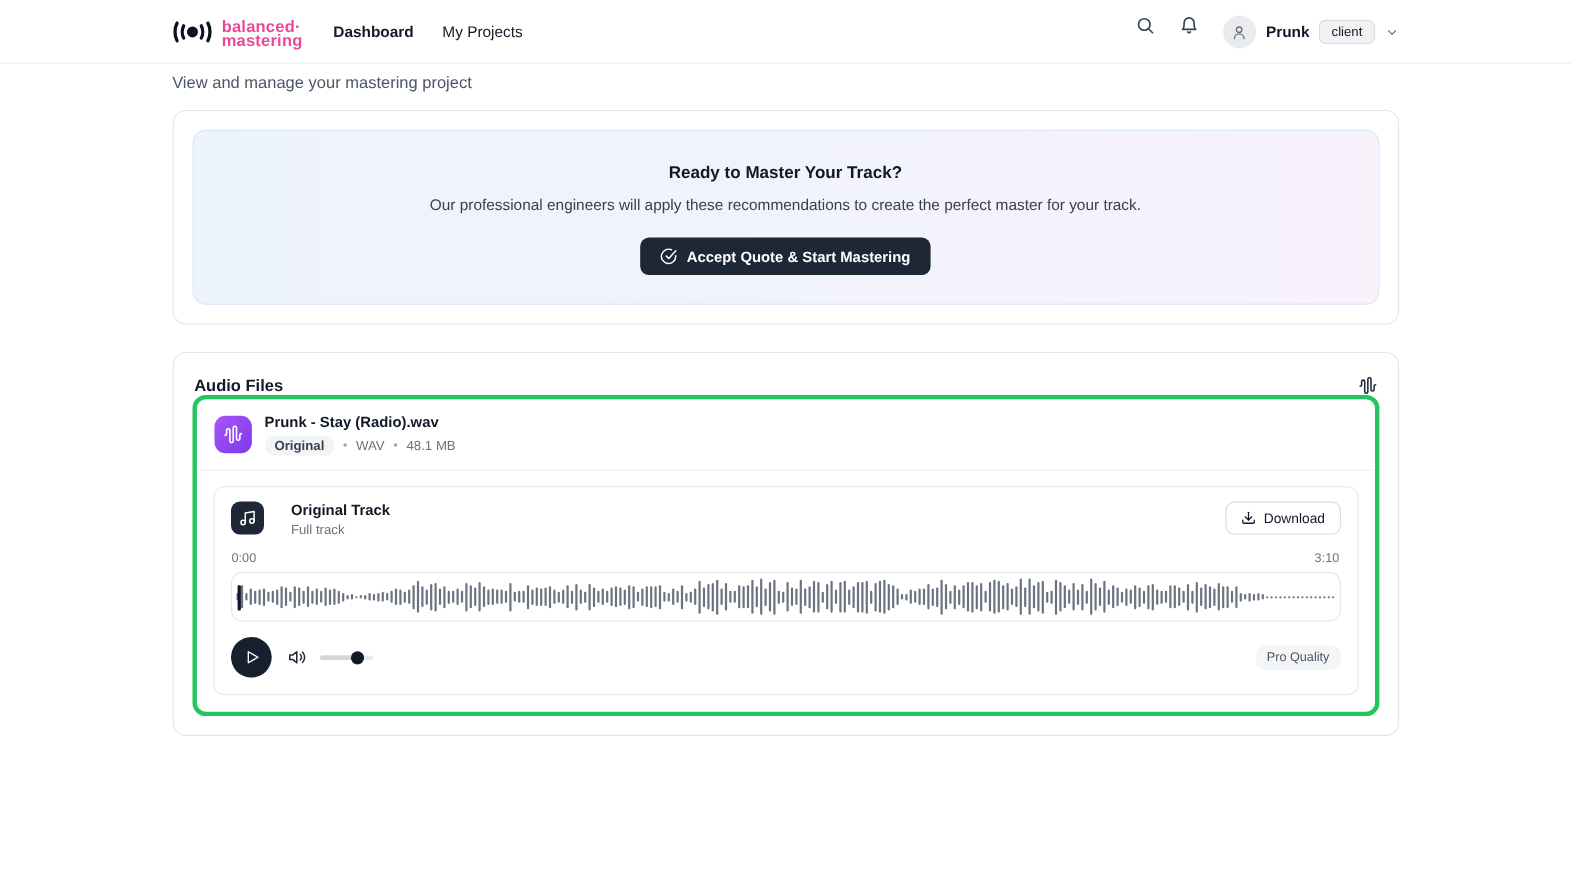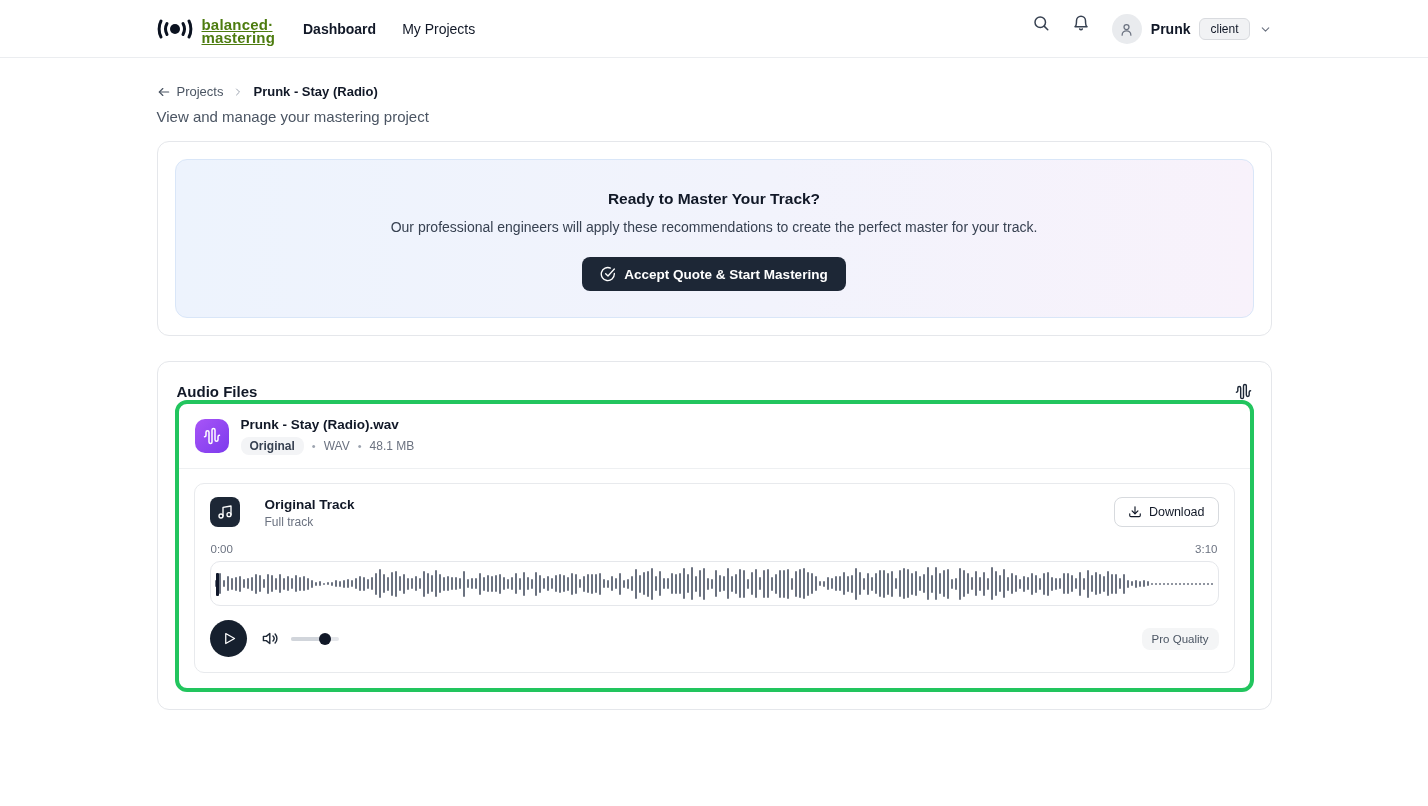--- a/index.html
+++ b/index.html
@@ -3,21 +3,21 @@
 <meta charset="utf-8">
 <style>
   * { margin:0; padding:0; box-sizing:border-box; }
   html,body { width:1428px; height:806px; background:#ffffff; font-family:"Liberation Sans", sans-serif; color:#111827; overflow:hidden; }
   .container { width:1115px; margin:0 auto; }
 
   
   .topnav { height:58px; border-bottom:1px solid #ebedf0; background:#fff; }
   .topnav-inner { height:58px; display:flex; align-items:center; }
   .brand { display:flex; align-items:center; gap:9px; cursor:pointer; }
-  .brand-text { font-size:15px; font-weight:700; line-height:13px; letter-spacing:.2px; color:#4d7c0f;text-decoration:underline; }
+  .brand-text { font-size:15px; font-weight:700; line-height:13px; letter-spacing:.2px; color:#ec4899; }
   .brand-dot { font-size:15px; font-weight:700; vertical-align:4px; }
   .nav-links { display:flex; align-items:center; gap:26px; margin-left:28px; }
   .nav-link { font-size:14px; color:#111827; text-decoration:none; cursor:pointer; }
   .nav-link.active { font-weight:700; }
   .topnav-right { margin-left:auto; display:flex; align-items:flex-start; gap:22px; }
   .icon-btn { background:none; border:none; cursor:pointer; display:flex; align-items:center; color:#374151; }
   .user-menu { display:flex; align-items:center; gap:9px; cursor:pointer; }
   .avatar { width:30px; height:30px; border-radius:50%; background:#e9ebee; display:flex; align-items:center; justify-content:center; color:#6b7280; }
   .user-name { font-size:14px; font-weight:600; color:#111827; }
   .role-badge { font-size:12px; color:#111827; background:#f1f2f4; border:1px solid #d9dbdf; border-radius:6px; padding:3px 10px; }
@@ -128,37 +128,20 @@
               <polyline points="6 9 12 15 18 9"></polyline>
             </svg>
         </span>
       </div>
     </div>
   </div>
 </header>
 
 <main class="container">
 
-  <div class="breadcrumb">
-    <a class="crumb-back">
-      <span style="display:flex;">
-        <svg width="14" height="14" viewBox="0 0 24 24" fill="none" stroke="currentColor" stroke-width="2" stroke-linecap="round" stroke-linejoin="round">
-            <line x1="20" y1="12" x2="4" y2="12"></line>
-            <polyline points="10 6 4 12 10 18"></polyline>
-          </svg>
-      </span>
-      <span>Projects</span>
-    </a>
-    <span class="crumb-sep">
-      <svg width="12" height="12" viewBox="0 0 24 24" fill="none" stroke="currentColor" stroke-width="2" stroke-linecap="round" stroke-linejoin="round">
-          <polyline points="9 6 15 12 9 18"></polyline>
-        </svg>
-    </span>
-    <a class="crumb-current">Prunk - Stay (Radio)</a>
-  </div>
 
   <p class="page-subtitle">View and manage your mastering project</p>
 
   <section class="card cta-card">
     <div class="cta-inner">
       <h2 class="cta-heading">Ready to Master Your Track?</h2>
       <p class="cta-desc">Our professional engineers will apply these recommendations to create the perfect master for your track.</p>
       <button class="cta-button">
         <span style="display:flex;">
           <svg width="16" height="16" viewBox="0 0 24 24" fill="none" stroke="currentColor" stroke-width="2" stroke-linecap="round" stroke-linejoin="round">

